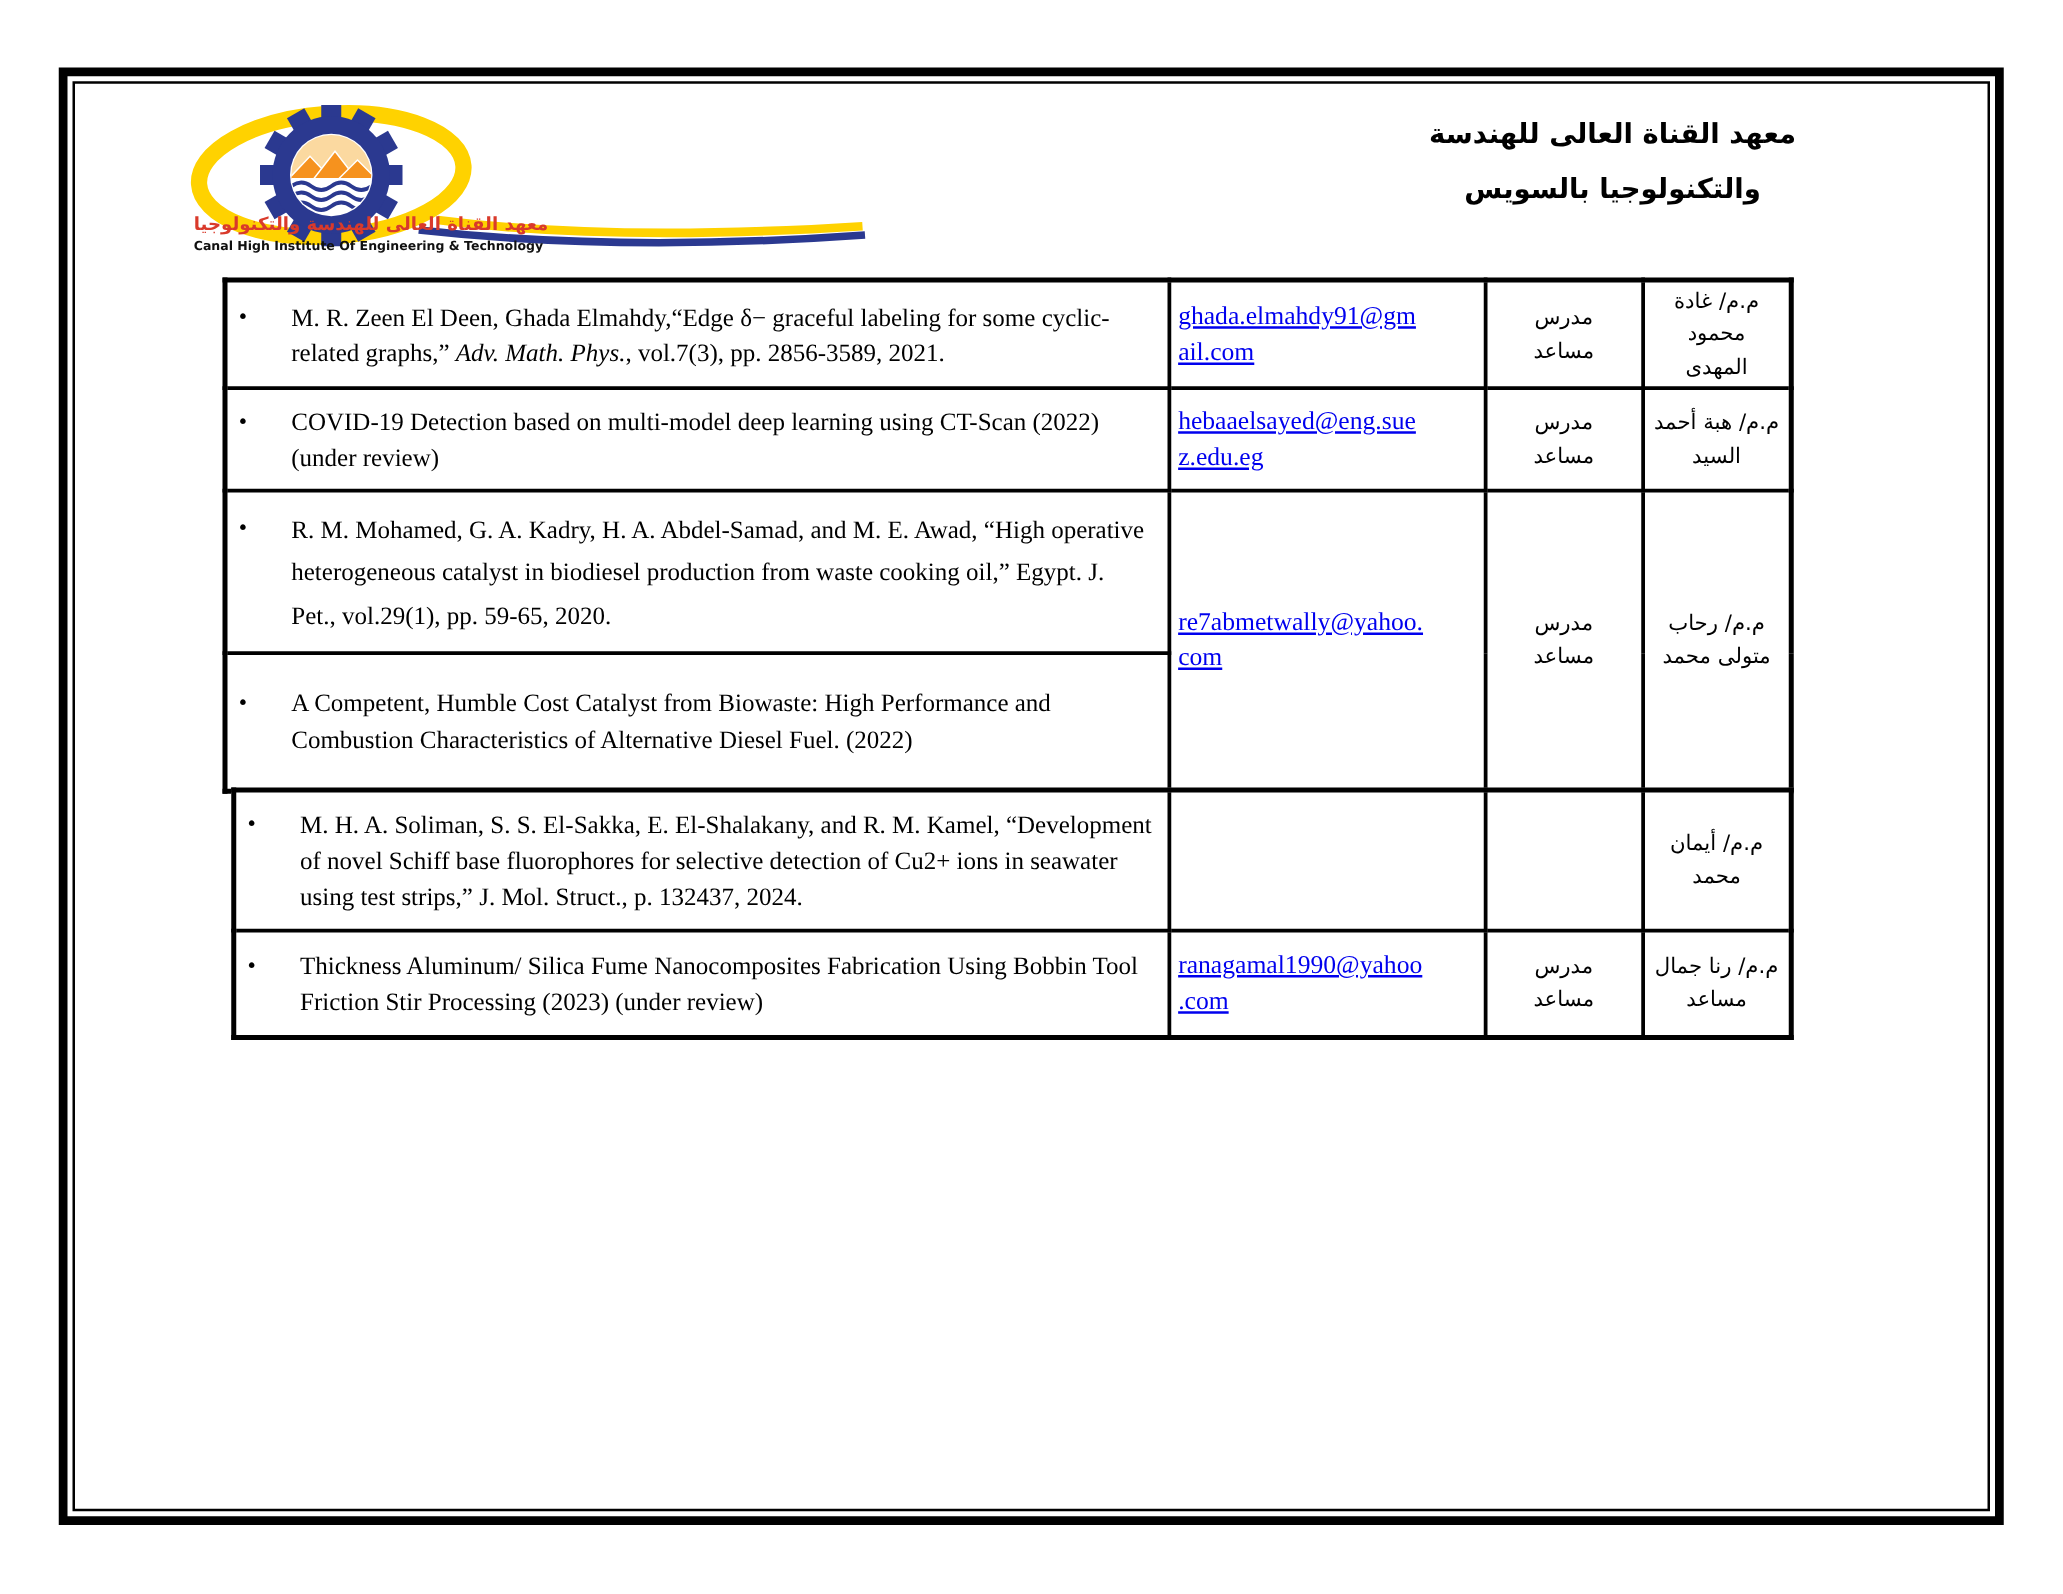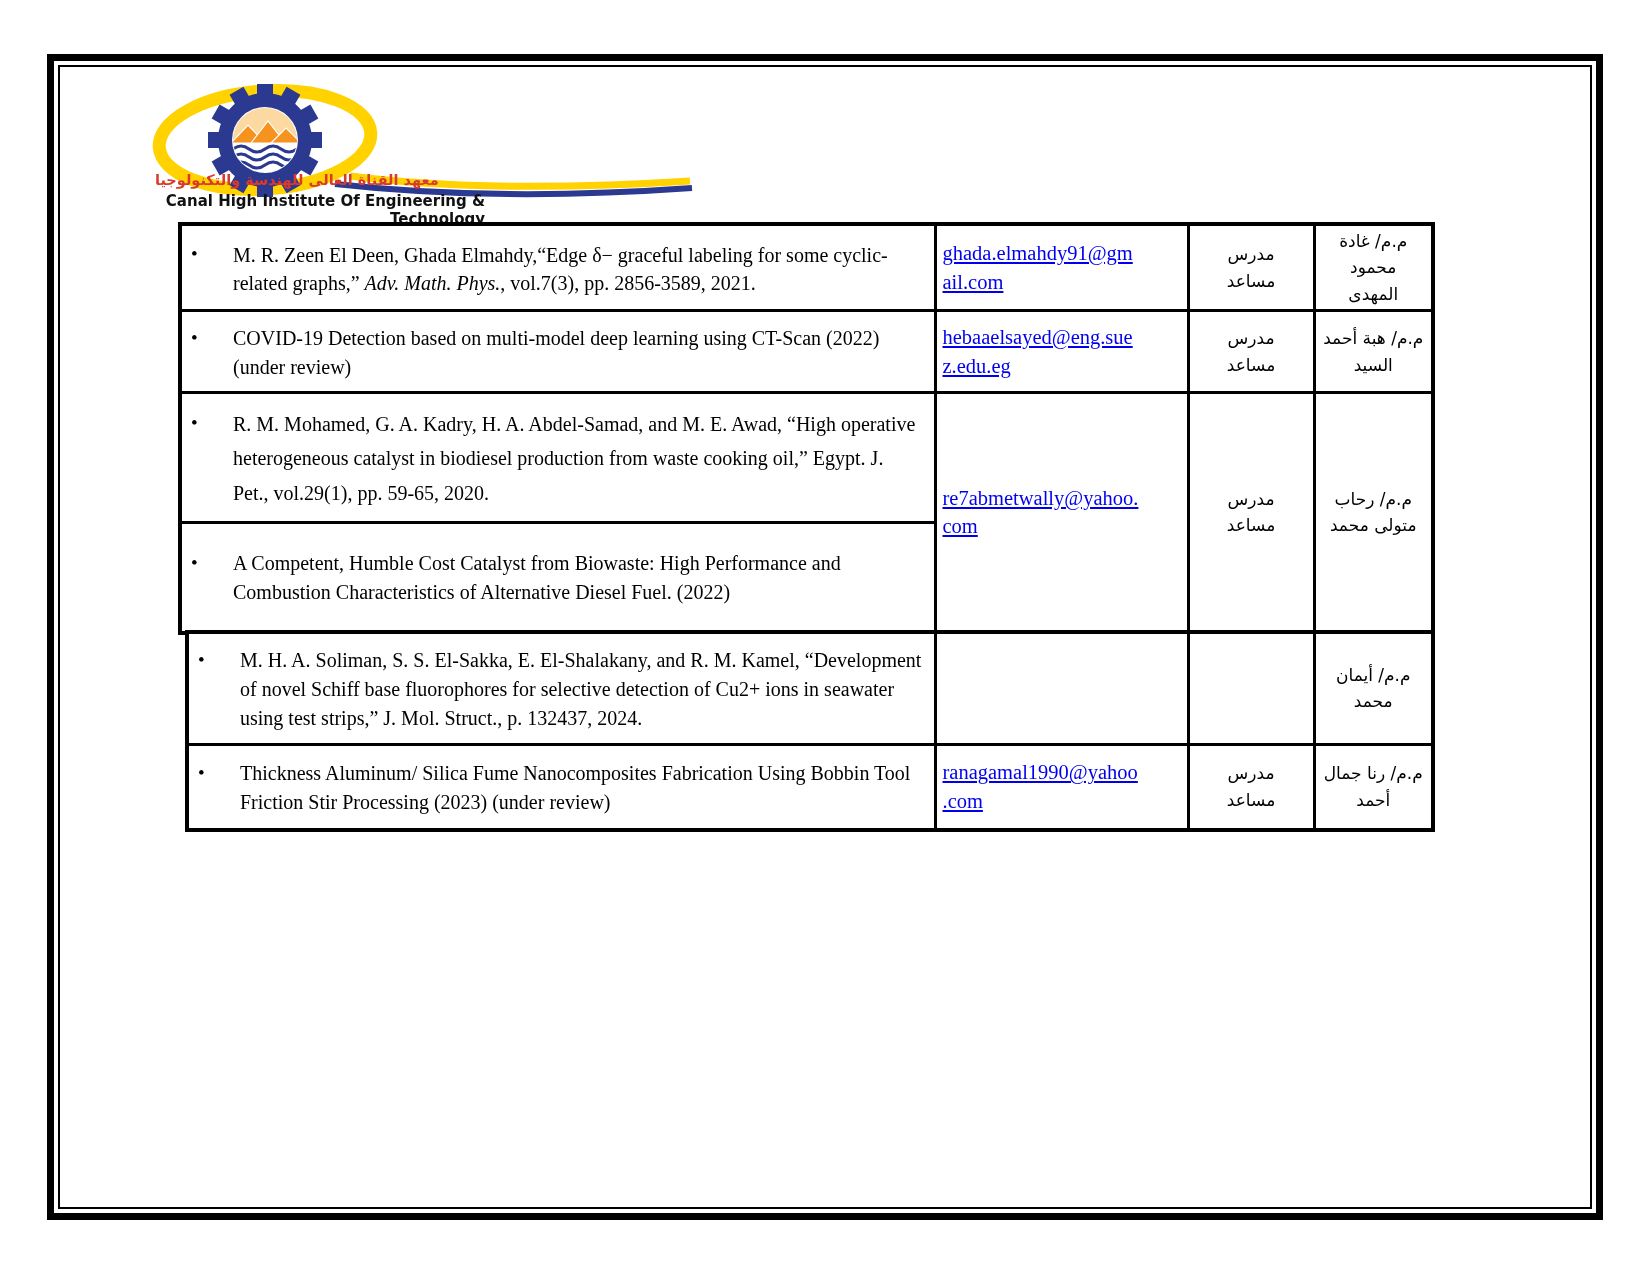--- a/index.html
+++ b/index.html
@@ -10,22 +10,22 @@
   .frame-outer{position:absolute;left:47px;top:54px;width:1556px;height:1166px;
                border:7px solid #000;box-sizing:border-box;}
   .frame-inner{position:absolute;left:4px;top:4px;right:4px;bottom:4px;
                border:2px solid #000;}
 
   
   .logo-wrap{position:absolute;left:150px;top:84px;width:560px;height:130px;}
   .logo-caption-ar{position:absolute;left:155px;top:172px;width:330px;text-align:left;
                    font-family:"DejaVu Sans", sans-serif;font-weight:bold;font-size:14.5px;
                    color:#d93a2b;direction:rtl;}
-  .logo-caption-en{position:absolute;left:155px;top:192px;width:330px;text-align:right;
-                   font-family:"DejaVu Sans", sans-serif;font-weight:bold;font-size:15px;
+  .logo-caption-en{position:absolute;left:155px;top:192px;width:330px;text-align:left;
+                   font-family:"DejaVu Sans", sans-serif;font-weight:bold;font-size:10px;
                    color:#111;}
 
   
   .page-title{position:absolute;left:1100px;top:86px;width:380px;text-align:center;
               font-family:"DejaVu Sans", sans-serif;font-weight:bold;font-size:22px;
               line-height:44px;direction:rtl;color:#000;}
 
   
   table.pubtable{position:absolute;border-collapse:collapse;table-layout:fixed;
                  border:4px solid #000;background:#fff;}
@@ -121,20 +121,24 @@
           <path d="M -32 9 q 8 -6 16 0 t 16 0 t 16 0 t 16 0" fill="none" stroke="#2b3990" stroke-width="3"></path>
           <path d="M -32 17 q 8 -6 16 0 t 16 0 t 16 0 t 16 0" fill="none" stroke="#2b3990" stroke-width="3"></path>
           <path d="M -32 25 q 8 -6 16 0 t 16 0 t 16 0 t 16 0" fill="none" stroke="#2b3990" stroke-width="3"></path>
         </g>
       </g>
     </svg>
   </div>
   <div class="logo-caption-ar">معهد القناة العالى للهندسة والتكنولوجيا</div>
   <div class="logo-caption-en">Canal High Institute Of Engineering &amp; Technology</div>
 
+  <div class="page-title">
+    <div>معهد القناة العالى للهندسة</div>
+    <div>والتكنولوجيا بالسويس</div>
+  </div>
 
   <table class="pubtable table-upper">
     <colgroup>
       <col style="width:755px">
         <col style="width:253px">
         <col style="width:126px">
         <col style="width:119px">
     </colgroup>
     <tbody>
       <tr class="h-r1">
@@ -224,18 +228,18 @@
             <div class="pub-text">Thickness Aluminum/ Silica Fume Nanocomposites Fabrication Using Bobbin Tool Friction Stir Processing (2023) (under review)</div>
           </div>
         </td>
         <td class="email">
           <a class="email-link" href="#">ranagamal1990@yahoo
 .com</a>
         </td>
         <td class="ar">مدرس
 مساعد</td>
         <td class="ar">م.م/ رنا جمال
-أحمد</td>
+مساعد</td>
       </tr>
     </tbody>
   </table>
 
 </div>
 
 </body></html>

